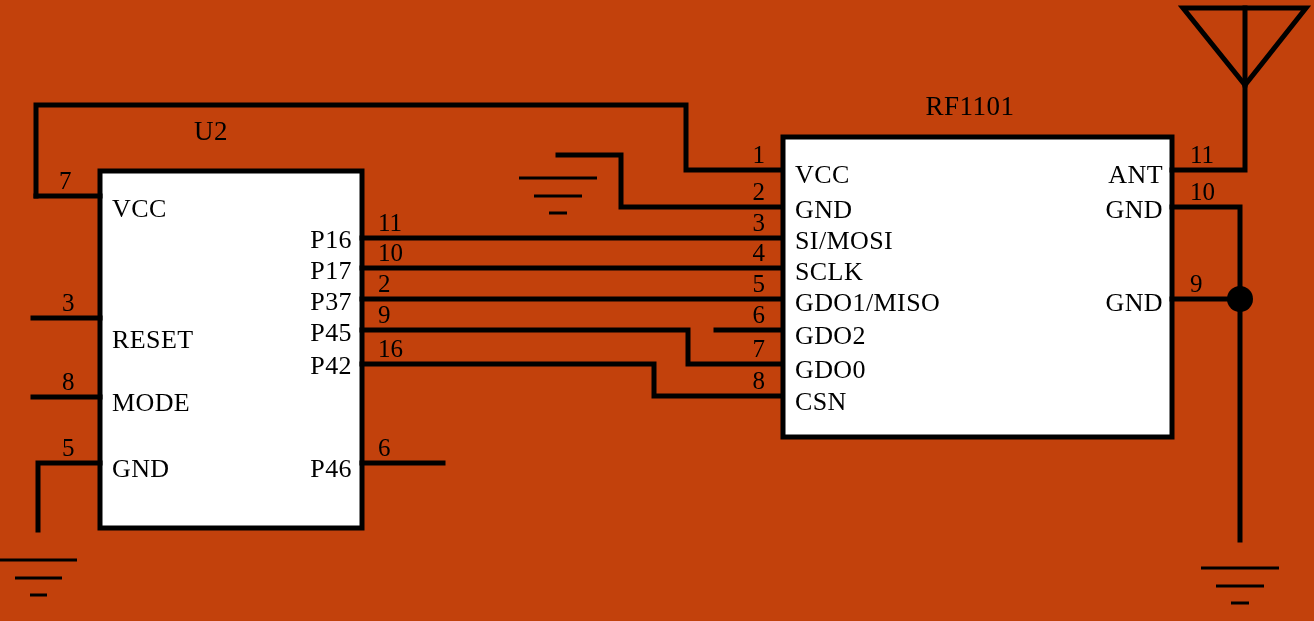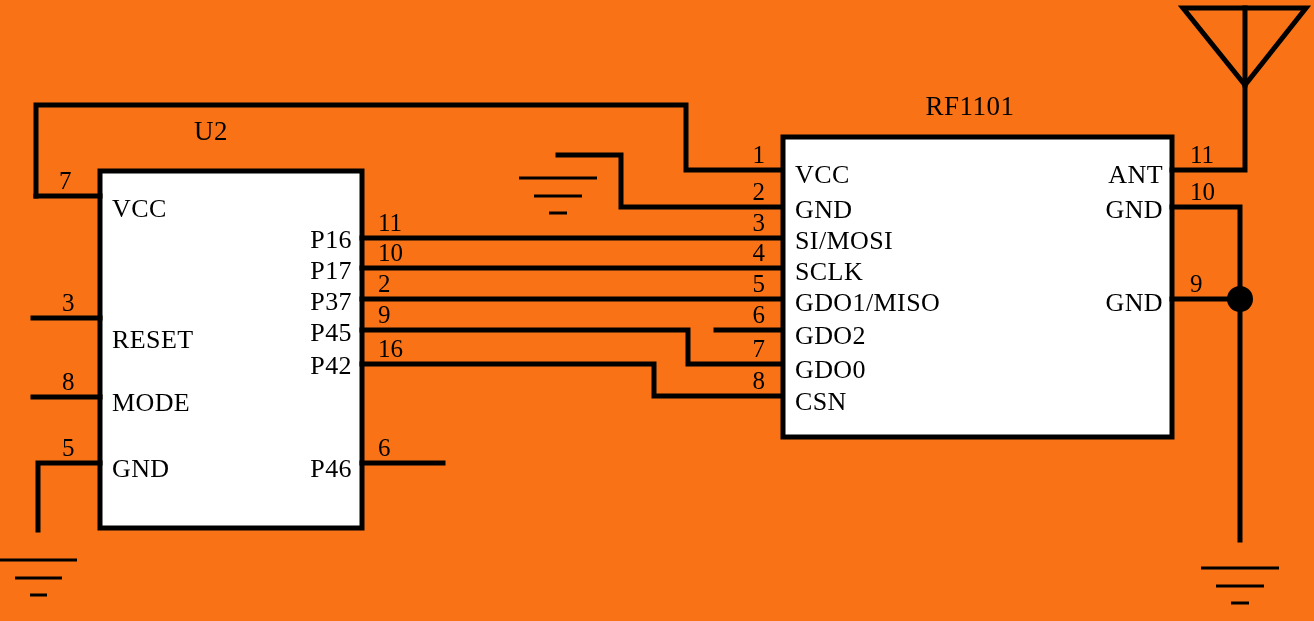--- a/index.html
+++ b/index.html
@@ -5,21 +5,21 @@
 <style>
   html, body {
     margin: 0;
     padding: 0;
     background: #ffffff;
   }
   #schematic-root {
     position: relative;
     width: 1314px;
     height: 621px;
-    background: #f97316;
+    background: #c2410c;
     font-family: "Liberation Serif", "DejaVu Serif", serif;
     overflow: hidden;
   }
   svg#schematic-svg {
     position: absolute;
     left: 0;
     top: 0;
     width: 1314px;
     height: 621px;
     display: block;

